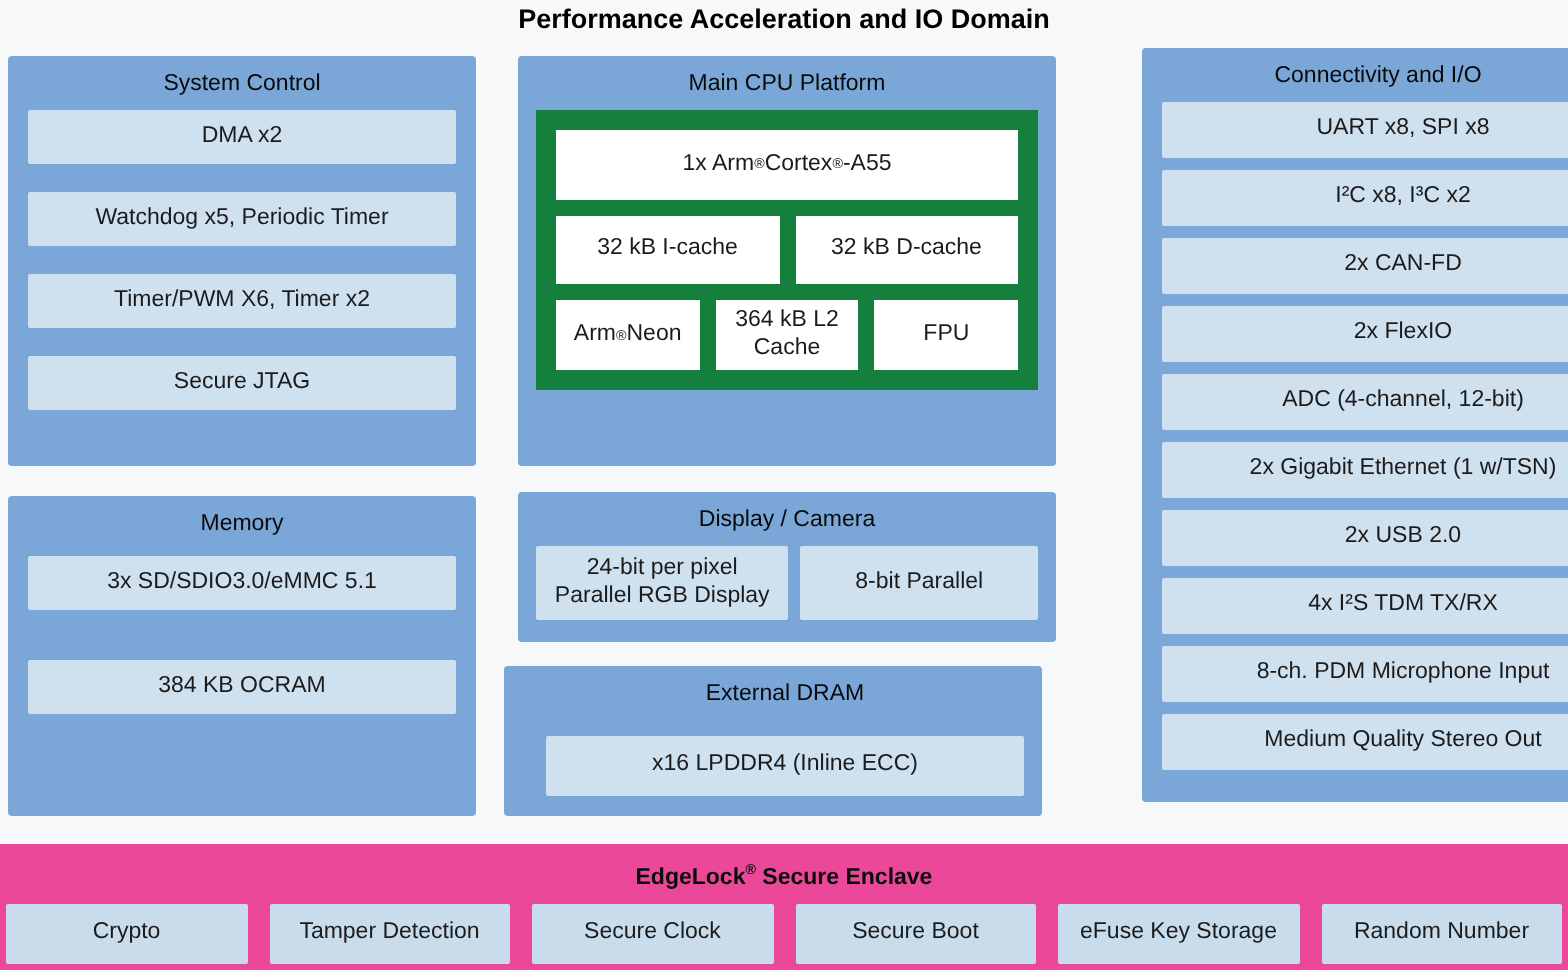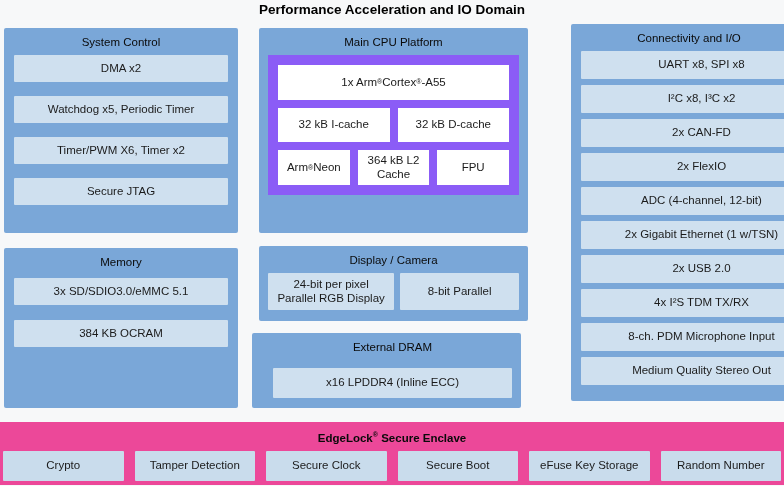--- a/index.html
+++ b/index.html
@@ -40,27 +40,27 @@
     text-align: center; font-size: 11.5px; color: #1b1b1b;
     padding: 0 4px; line-height: 1.15;
   }
   sup { font-size: 0.62em; }
 
   
   #p-system  { left: 4px;  top: 28px;  width: 234px; height: 205px; }
   #p-system .items { gap: 14px; }
   #p-system .box { height: 27px; }
   #p-memory  { left: 4px;  top: 248px; width: 234px; height: 160px; }
-  #p-memory .items { gap: 15px; margin-top: 3px; justify-content: space-between; }
+  #p-memory .items { gap: 25px; margin-top: 3px; justify-content: space-between; }
   #p-memory .box { height: 27px; }
 
   
   #p-cpu     { left: 259px; top: 28px;  width: 269px; height: 205px; }
   .cpu-inner {
-    margin: 0 9px; height: 140px; background: #8b5cf6;
+    margin: 0 9px; height: 140px; background: #15803d;
     padding: 10px; display: flex; flex-direction: column; gap: 8px;
   }
   .cpu-row { display: flex; gap: 8px; flex: 1; }
   .cpu-row .white-box { flex: 1; }
   #p-display { left: 259px; top: 246px; width: 269px; height: 75px; }
   .display-row { display: flex; gap: 6px; margin: 0 9px; height: 37px; }
   .display-row .box { flex: 1; }
   .display-row .box:first-child { flex: 1.07; }
   #p-dram    { left: 252px; top: 333px; width: 269px; height: 75px; padding-left: 12px; }
   #p-dram .box { height: 30px; margin: 8px 9px 0; }

